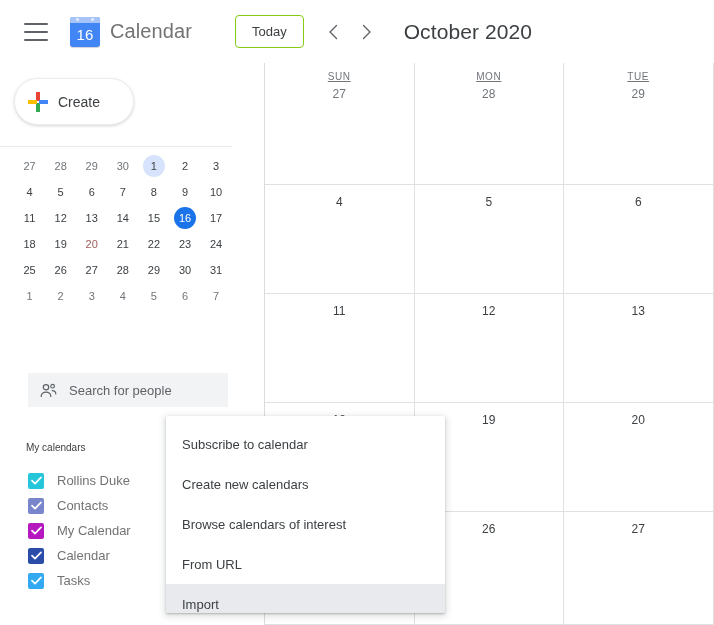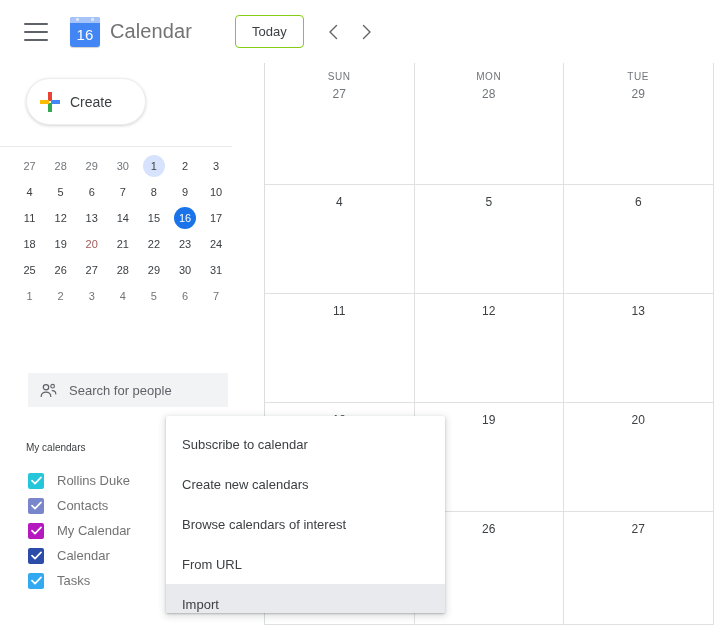--- a/index.html
+++ b/index.html
@@ -65,21 +65,21 @@
   }
   .nav-btn svg { display: block; }
   .period-title {
     margin-left: 20px; font-size: 21px; color: #3c4043; font-weight: 400;
     letter-spacing: .1px;
   }
 
   
   .sidebar {
     position: absolute; left: 0; top: 63px; width: 248px; height: 562px;
-    background: #fff; overflow: hidden; padding-left: 12px;
+    background: #fff; overflow: hidden;
   }
   .create-btn {
     margin: 15px 0 0 14px; height: 47px; width: 120px;
     border: 1px solid #eceded; border-radius: 24px; background: #fff;
     box-shadow: 0 1px 3px rgba(60,64,67,.22);
     display: flex; align-items: center; padding-left: 12px;
     cursor: pointer; font-family: inherit;
   }
   .gplus { position: relative; width: 22px; height: 22px; flex: none; }
   .gplus i { position: absolute; display: block; }
@@ -151,21 +151,21 @@
   }
   .grid-row.r0 { height: 122px; }
   .grid-row.r1, .grid-row.r2, .grid-row.r3 { height: 109px; }
   .grid-row.r4 { height: 113px; }
   .day-cell {
     width: 149.5px; border-right: 1px solid #e0e0e0;
     display: flex; flex-direction: column; align-items: center;
     padding-top: 8px; cursor: pointer;
   }
   .dow {
-    font-size: 10px; color: #70757a; letter-spacing: .6px; margin-bottom: 3px;
+    font-size: 10px; color: #70757a; letter-spacing: .6px; margin-bottom: 3px; text-decoration: underline;
   }
   .dnum { font-size: 12px; color: #3c4043; line-height: 18px; }
   .r0 .dnum { color: #70757a; }
 
   
   .menu {
     position: absolute; left: 166px; top: 416px; width: 279px; height: 197px;
     background: #fff; border-radius: 2px;
     box-shadow: 0 2px 6px 2px rgba(60,64,67,.15), 0 1px 2px rgba(60,64,67,.3);
     padding-top: 8px; overflow: hidden; z-index: 20;
@@ -205,20 +205,21 @@
           <path d="M8.5 1.5 L2 8 L8.5 14.5" fill="none" stroke="#5f6368" stroke-width="1.4" stroke-linecap="round" stroke-linejoin="round"></path>
         </svg>
       </button>
       <button class="nav-btn">
         <svg width="10" height="16" viewBox="0 0 10 16" aria-hidden="true">
           <path d="M1.5 1.5 L8 8 L1.5 14.5" fill="none" stroke="#5f6368" stroke-width="1.4" stroke-linecap="round" stroke-linejoin="round"></path>
         </svg>
       </button>
     </div>
 
+    <div class="period-title">October 2020</div>
   </div>
 
   <div class="sidebar">
 
     <button class="create-btn">
       <span class="gplus">
         <i class="v-top"></i>
           <i class="v-bot"></i>
           <i class="h-left"></i>
           <i class="h-right"></i>

